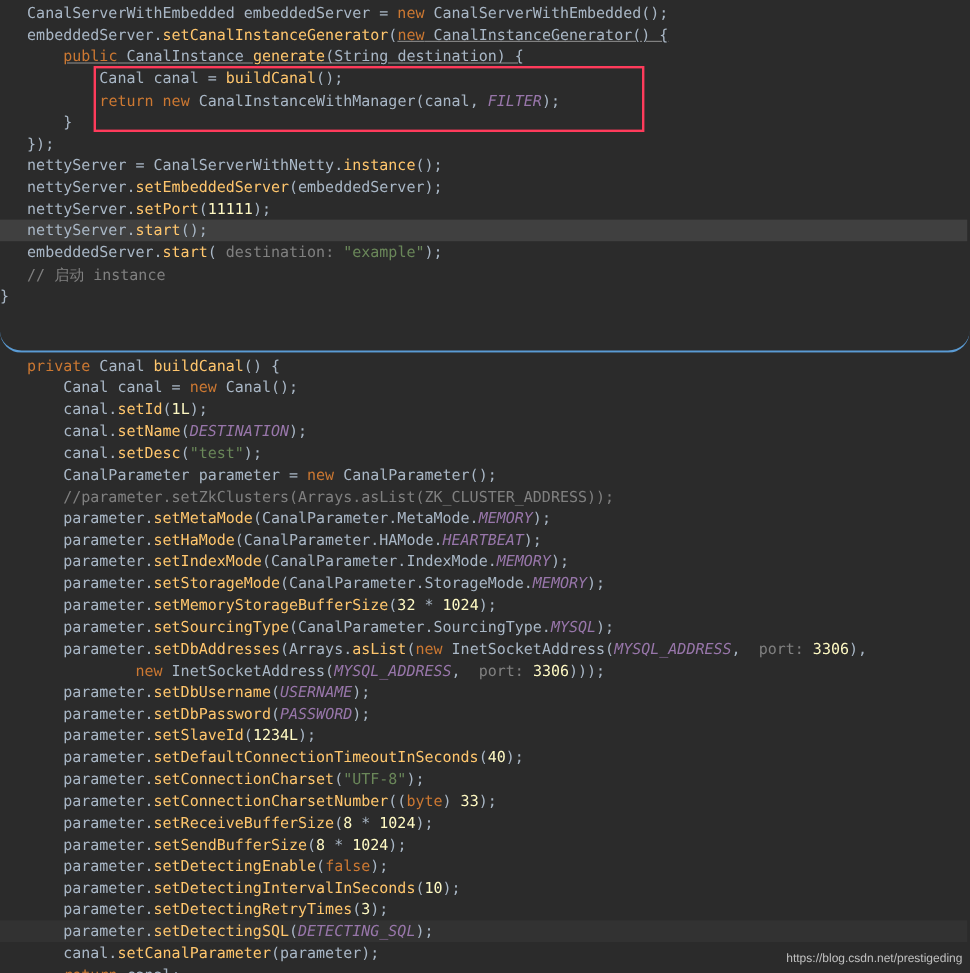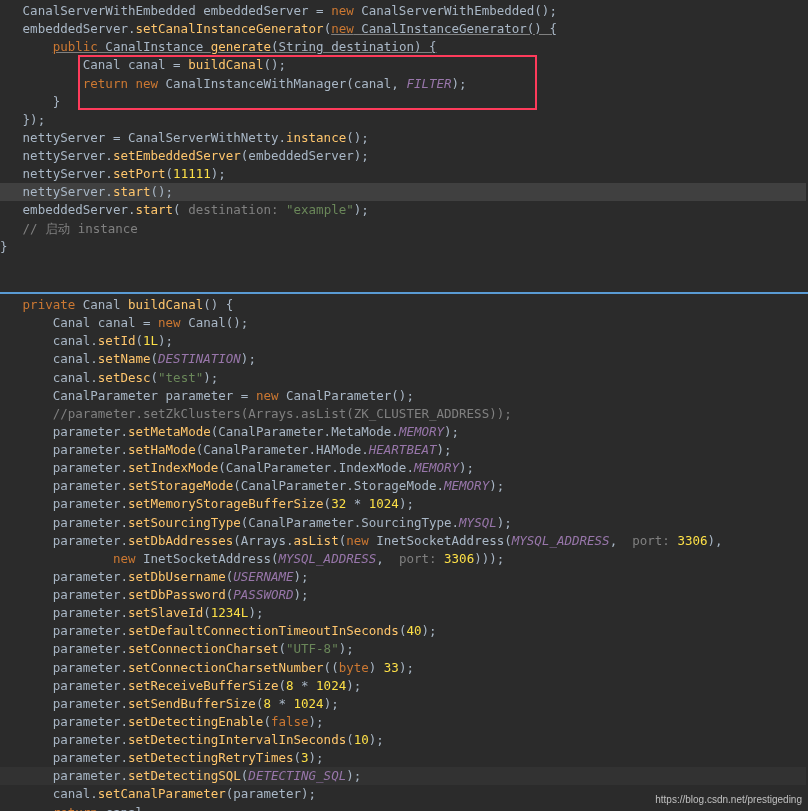--- a/index.html
+++ b/index.html
@@ -10,39 +10,40 @@
     line-height: 1.45;
     color: #a9b7c6;
     width: 808px;
     height: 811px;
     overflow: hidden;
     position: relative;
   }
   .pane {
     padding: 2px 2px 2px 0;
     position: relative;
+    border-radius: 18px;
   }
   .pane.top {
     height: 294px;
     border-bottom: 2px solid #5a9bd4;
   }
   .pane.bottom {
     height: 517px;
     position: relative;
   }
   .line {
     white-space: pre;
     padding-left: 0;
   }
   .hl { background: #323232; }
   .hl2 { background: #404040; }
   .kw { color: #cc7832; }     
   .method { color: #ffc66d; }   
   .str { color: #6a8759; }      
-  .num { color: #fde047; }      
+  .num { color: #fef9c3; }      
   .field { color: #9876aa; font-style: italic; } 
   .comment { color: #808080; }  
   .param { color: #808080; }
   .strike { text-decoration: underline; text-decoration-color:#808080; }
   .redbox {
     position: absolute;
     border: 2.5px solid #ff3b5b;
     pointer-events: none;
   }
   .watermark {

